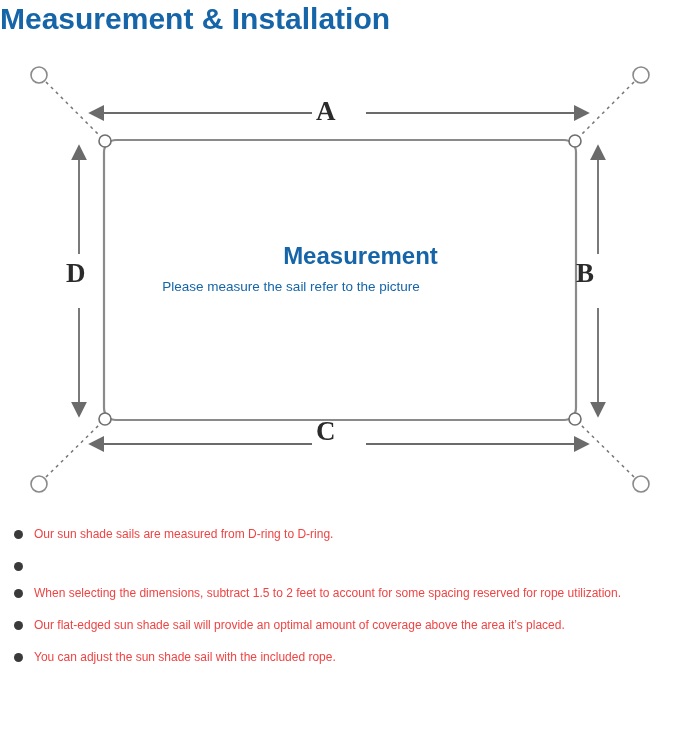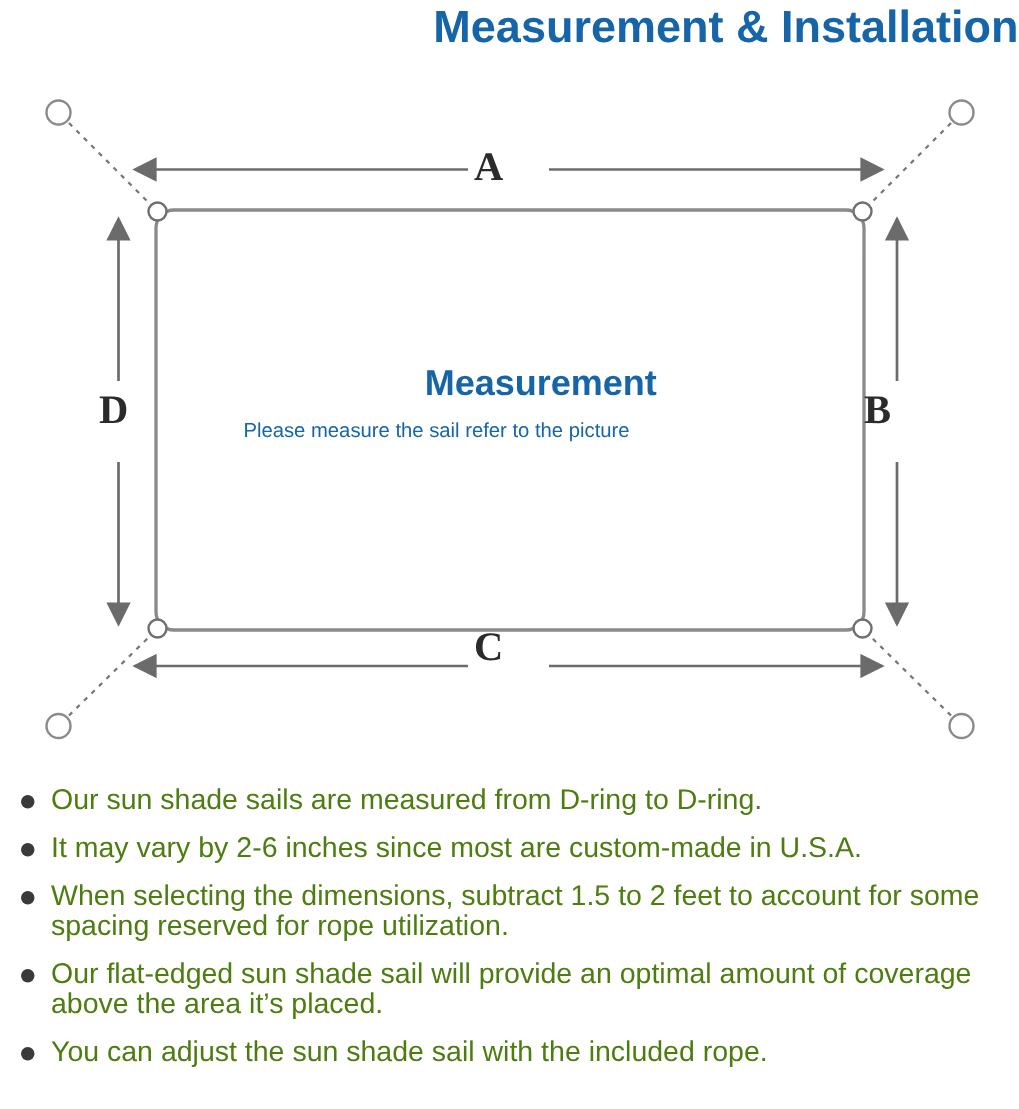--- a/index.html
+++ b/index.html
@@ -18,21 +18,21 @@
   .page {
     position: relative;
     width: 679px;
     height: 739px;
   }
   .title {
     position: absolute;
     top: 0px;
     left: 0;
     width: 679px;
-    text-align: right;
+    text-align: left;
     font-size: 30px;
     font-weight: bold;
     color: #1565a8;
     letter-spacing: 0px;
     line-height: 38px;
   }
   .diagram {
     position: absolute;
     top: 46px;
     left: 0;
@@ -90,23 +90,23 @@
   .bullet {
     width: 9px;
     height: 9px;
     border-radius: 50%;
     background: #3a3a3a;
     margin-top: 6px;
     margin-right: 11px;
     flex: 0 0 auto;
   }
   .note-text {
-    font-size: 19px;
+    font-size: 12px;
     line-height: 20px;
-    color: #4d7c0f;
+    color: #ef4444;
     max-width: 640px;
   }
 </style>
 </head>
 <body>
 
 <div class="page">
 
   <div class="title">Measurement &amp; Installation</div>
 
@@ -171,21 +171,20 @@
     <div class="dimlabel label-d">D</div>
   </div>
 
   <div class="notes">
     <div class="note">
       <span class="bullet"></span>
       <span class="note-text">Our sun shade sails are measured from D-ring to D-ring.</span>
     </div>
     <div class="note">
       <span class="bullet"></span>
-      <span class="note-text">It may vary by 2-6 inches since most are custom-made in U.S.A.</span>
     </div>
     <div class="note">
       <span class="bullet"></span>
       <span class="note-text">When selecting the dimensions, subtract 1.5 to 2 feet to account for some spacing reserved for rope utilization.</span>
     </div>
     <div class="note">
       <span class="bullet"></span>
       <span class="note-text">Our flat-edged sun shade sail will provide an optimal amount of coverage above the area it’s placed.</span>
     </div>
     <div class="note">

